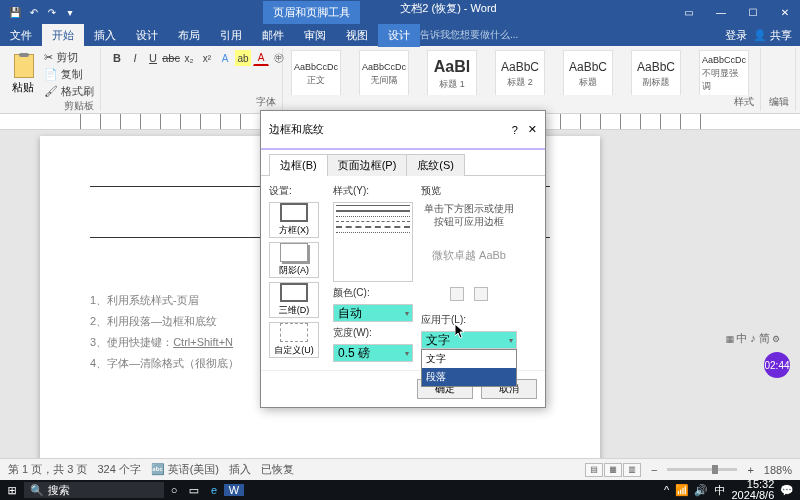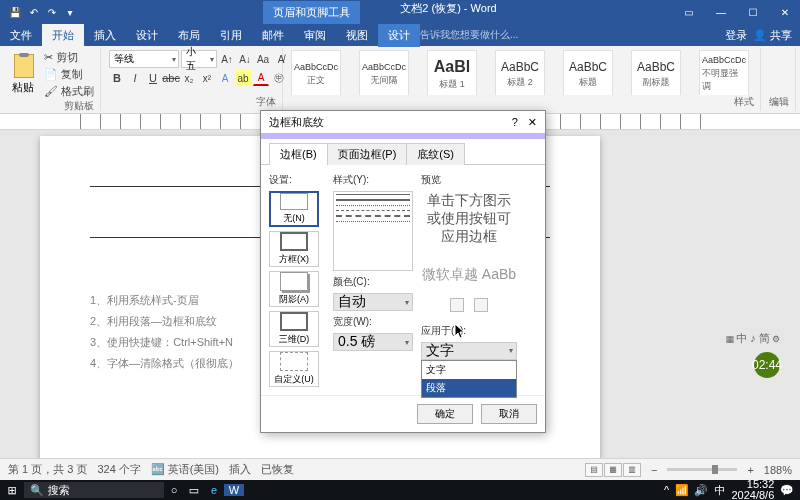--- a/index.html
+++ b/index.html
@@ -31,64 +31,64 @@
 .style-item{width:50px;height:48px;border:1px solid #e0e0e0;background:#fff;display:flex;flex-direction:column;align-items:center;justify-content:center;padding:2px}
 .style-prev{font-size:12px;color:#333}
 .style-name{font-size:9px;color:#666;margin-top:2px}
 .ruler{height:16px;background:#fff;border-bottom:1px solid #d4d4d4;position:relative}
 .ruler-track{position:absolute;left:80px;right:80px;height:100%;background:repeating-linear-gradient(90deg,#888 0,#888 1px,transparent 1px,transparent 20px)}
 .doc-area{position:absolute;top:130px;left:0;right:0;bottom:42px;background:#e6e6e6;overflow:hidden}
 .page{position:absolute;left:40px;top:6px;width:560px;height:360px;background:#fff;box-shadow:0 2px 6px rgba(0,0,0,.3)}
 .page-header{height:52px;border-bottom:1px solid #333;margin:0 50px}
 .page-hr{margin:50px 0 0 0;border-top:1.5px solid #333}
 .page-content{padding:52px 50px 0;color:#808080;font-size:13px;line-height:1.9}
-.underline{}
+.underline{text-decoration:underline}
 .dialog{position:absolute;left:260px;top:110px;width:286px;background:#fff;border:1px solid #888;box-shadow:2px 2px 10px rgba(0,0,0,.3);z-index:10}
-.dlg-title{height:28px;display:flex;align-items:center;padding:0 8px;font-size:11px;border-bottom:6px solid #c4b5fd}
+.dlg-title{height:39px;display:flex;align-items:center;padding:0 8px;font-size:11px;border-bottom:2px solid #c4b5fd}
 .dlg-title .sp{flex:1}
 .dlg-tabs{display:flex;padding:4px 8px 0;gap:0;font-size:10px}
 .dlg-tab{padding:3px 10px;border:1px solid #ccc;border-bottom:none;background:#f0f0f0;margin-right:-1px}
 .dlg-tab.active{background:#fff;position:relative;z-index:1}
 .dlg-body{padding:8px;display:flex;gap:8px;border-top:1px solid #ccc;margin-top:-1px}
 .col{display:flex;flex-direction:column;gap:4px;font-size:10px}
 .col-label{font-size:10px;color:#333}
 .setting-opt{width:50px;height:36px;border:1px solid #ccc;display:flex;flex-direction:column;align-items:center;justify-content:center;gap:2px;background:#fff}
 .setting-opt.sel{border:2px solid #2b579a}
 .setting-thumb{width:28px;height:20px;border:1px solid #999;background:#fff}
 .setting-thumb.box{border:2px solid #666}
 .setting-thumb.shadow{box-shadow:2px 2px 0 #999}
 .style-list{width:80px;height:80px;border:1px solid #ccc;background:#fff;display:flex;flex-direction:column;padding:2px;gap:4px}
 .line-style{height:0;border-top:1px solid #666}
 .line-style.dashed{border-top-style:dashed}
 .line-style.dotted{border-top-style:dotted}
-.combo{border:1px solid #ccc;background:#e5e5e5;padding:2px 16px 2px 4px;font-size:14px;position:relative;height:18px;display:flex;align-items:center;width:80px}
+.combo{border:1px solid #ccc;background:#5eead4;padding:2px 16px 2px 4px;font-size:12px;position:relative;height:18px;display:flex;align-items:center;width:80px}
 .combo::after{content:"▾";position:absolute;right:3px;font-size:8px;color:#666}
 .preview-box{width:96px;height:110px;display:flex;flex-direction:column;align-items:center}
-.preview-text{font-size:14px;color:#555;text-align:center;line-height:1.3;margin-bottom:16px}
-.preview-sample{font-size:14px;color:#999;margin-bottom:10px}
+.preview-text{font-size:10px;color:#555;text-align:center;line-height:1.3;margin-bottom:16px}
+.preview-sample{font-size:11px;color:#999;margin-bottom:20px}
 .prev-handles{display:flex;gap:10px}
 .prev-handle{width:14px;height:14px;border:1px solid #bbb;background:#f4f4f4}
 .apply-dd{position:relative}
 .dd-open{position:absolute;top:18px;left:0;width:96px;border:1px solid #888;background:#fff;z-index:20}
 .dd-item{padding:2px 4px;font-size:10px}
 .dd-item.hl{background:#2b579a;color:#fff}
 .dlg-btns{display:flex;justify-content:flex-end;gap:8px;padding:8px;border-top:1px solid #eee}
 .dlg-btn{width:56px;height:20px;border:1px solid #aaa;background:#f0f0f0;font-size:10px;display:flex;align-items:center;justify-content:center}
 .cursor-arrow{position:absolute;left:455px;top:324px;z-index:30;width:12px;height:16px}
 .statusbar{position:absolute;bottom:20px;left:0;right:0;height:22px;background:#f3f3f3;border-top:1px solid #d4d4d4;display:flex;align-items:center;padding:0 8px;font-size:10px;color:#555;gap:10px}
 .statusbar .sp{flex:1}
 .zoom-slider{width:70px;height:3px;background:#ccc;position:relative}
 .zoom-slider::after{content:"";position:absolute;left:64%;top:-3px;width:6px;height:9px;background:#888}
 .taskbar{position:absolute;bottom:0;left:0;right:0;height:20px;background:#101318;display:flex;align-items:center;color:#fff;font-size:10px}
 .taskbar .start{width:24px;text-align:center}
 .taskbar .search{background:#2a2d34;padding:2px 6px;display:flex;align-items:center;gap:4px;width:140px;height:16px}
 .taskbar .tray{margin-left:auto;display:flex;gap:6px;align-items:center;padding-right:6px}
 .tray .time-block{display:flex;flex-direction:column;align-items:flex-end;line-height:1;font-size:8px}
 .clip-side{display:flex;flex-direction:column;gap:2px;font-size:10px;color:#444;padding-left:4px}
-.float-badge{position:absolute;right:20px;bottom:80px;width:26px;height:26px;border-radius:50%;background:#4d7c0f;color:#fff;display:flex;align-items:center;justify-content:center;font-size:12px}
+.float-badge{position:absolute;right:10px;bottom:80px;width:26px;height:26px;border-radius:50%;background:#6d28d9;color:#fff;display:flex;align-items:center;justify-content:center;font-size:10px}
 .float-ime{position:absolute;right:20px;bottom:112px;font-size:9px;color:#666;display:flex;gap:2px;align-items:center}
 .view-btns{display:flex;gap:1px}
 .view-btn{width:18px;height:14px;border:1px solid #bbb;background:#f8f8f8;display:flex;align-items:center;justify-content:center;font-size:8px}
 </style>
 </head>
 <body>
 
 <div class="titlebar">
   <div class="qat">
     <span>💾</span>
@@ -136,28 +136,20 @@
       <div class="clip-side">
         <span>✂ <span>剪切</span></span>
         <span>📄 <span>复制</span></span>
         <span>🖌 <span>格式刷</span></span>
       </div>
     </div>
     <div class="rgroup-label">剪贴板</div>
   </div>
   <div class="rgroup" style="width:180px">
     <div class="rgroup-body" style="flex-direction:column;align-items:flex-start;gap:2px">
-      <div class="font-row">
-        <div class="font-select" style="width:70px">等线</div>
-        <div class="font-select" style="width:36px">小五</div>
-        <span class="ico">A↑</span>
-        <span class="ico">A↓</span>
-        <span class="ico">Aa</span>
-        <span class="ico">A̸</span>
-      </div>
       <div class="font-row">
         <span class="ico">
             <b>B</b>
           </span>
         <span class="ico">
             <i>I</i>
           </span>
         <span class="ico">
             <u>U</u>
           </span>
@@ -246,24 +238,20 @@
     <span>✕</span>
   </div>
   <div class="dlg-tabs">
     <div class="dlg-tab active">边框(B)</div>
     <div class="dlg-tab">页面边框(P)</div>
     <div class="dlg-tab">底纹(S)</div>
   </div>
   <div class="dlg-body">
     <div class="col" style="width:56px">
       <div class="col-label">设置:</div>
-      <div class="setting-opt sel">
-          <div class="setting-thumb"></div>
-          <span style="font-size:9px">无(N)</span>
-        </div>
       <div class="setting-opt">
           <div class="setting-thumb box"></div>
           <span style="font-size:9px">方框(X)</span>
         </div>
       <div class="setting-opt">
           <div class="setting-thumb shadow"></div>
           <span style="font-size:9px">阴影(A)</span>
         </div>
       <div class="setting-opt">
           <div class="setting-thumb box"></div>

